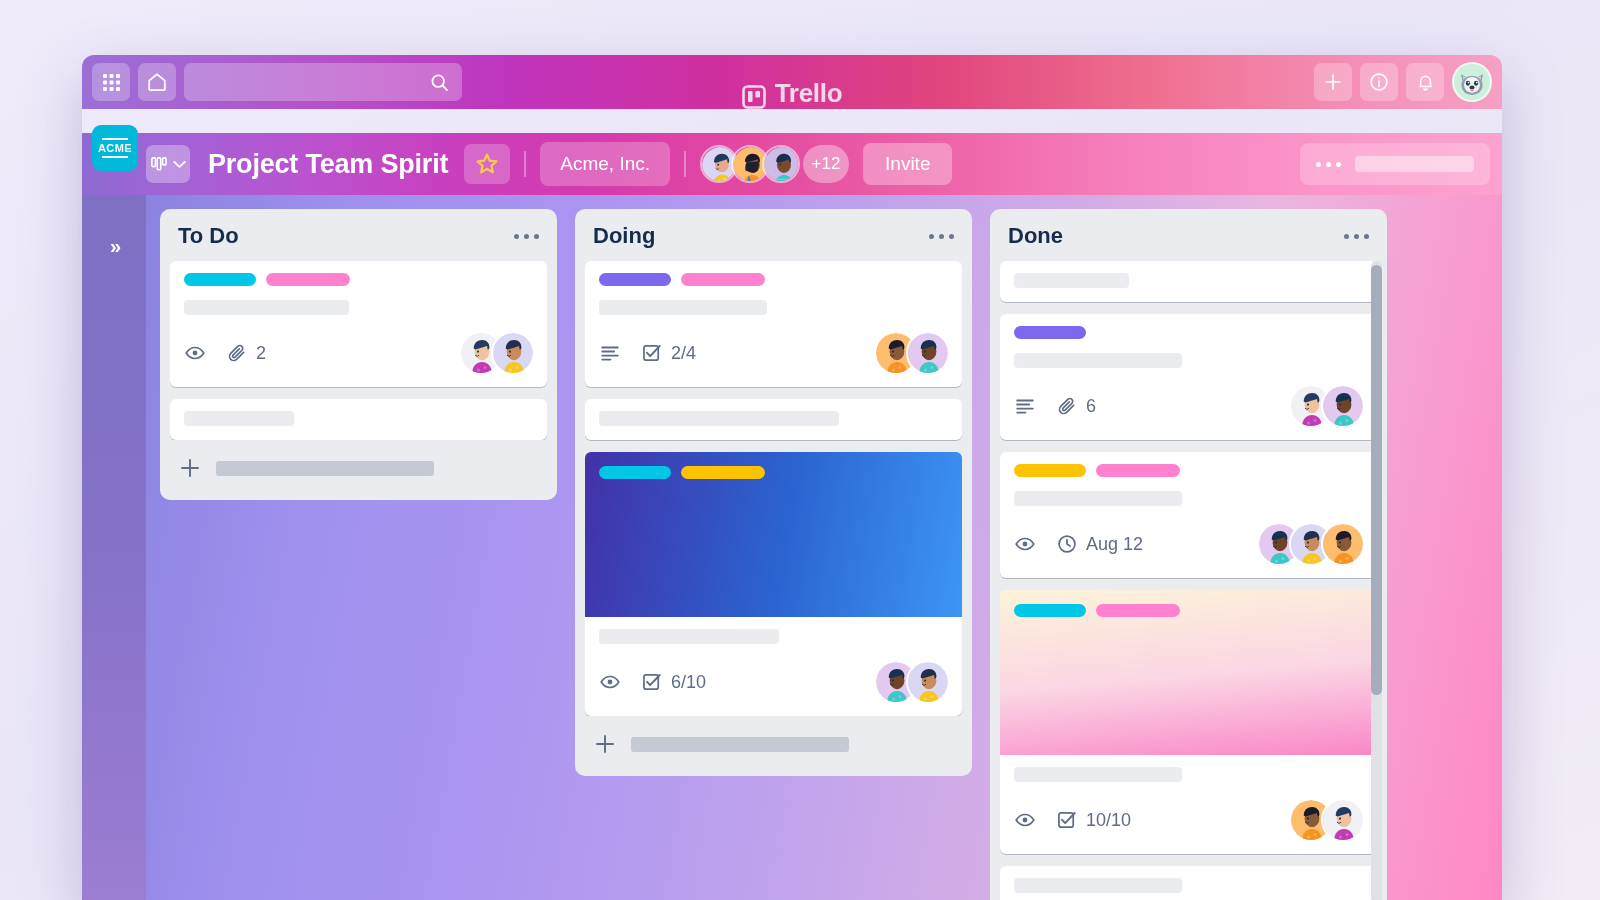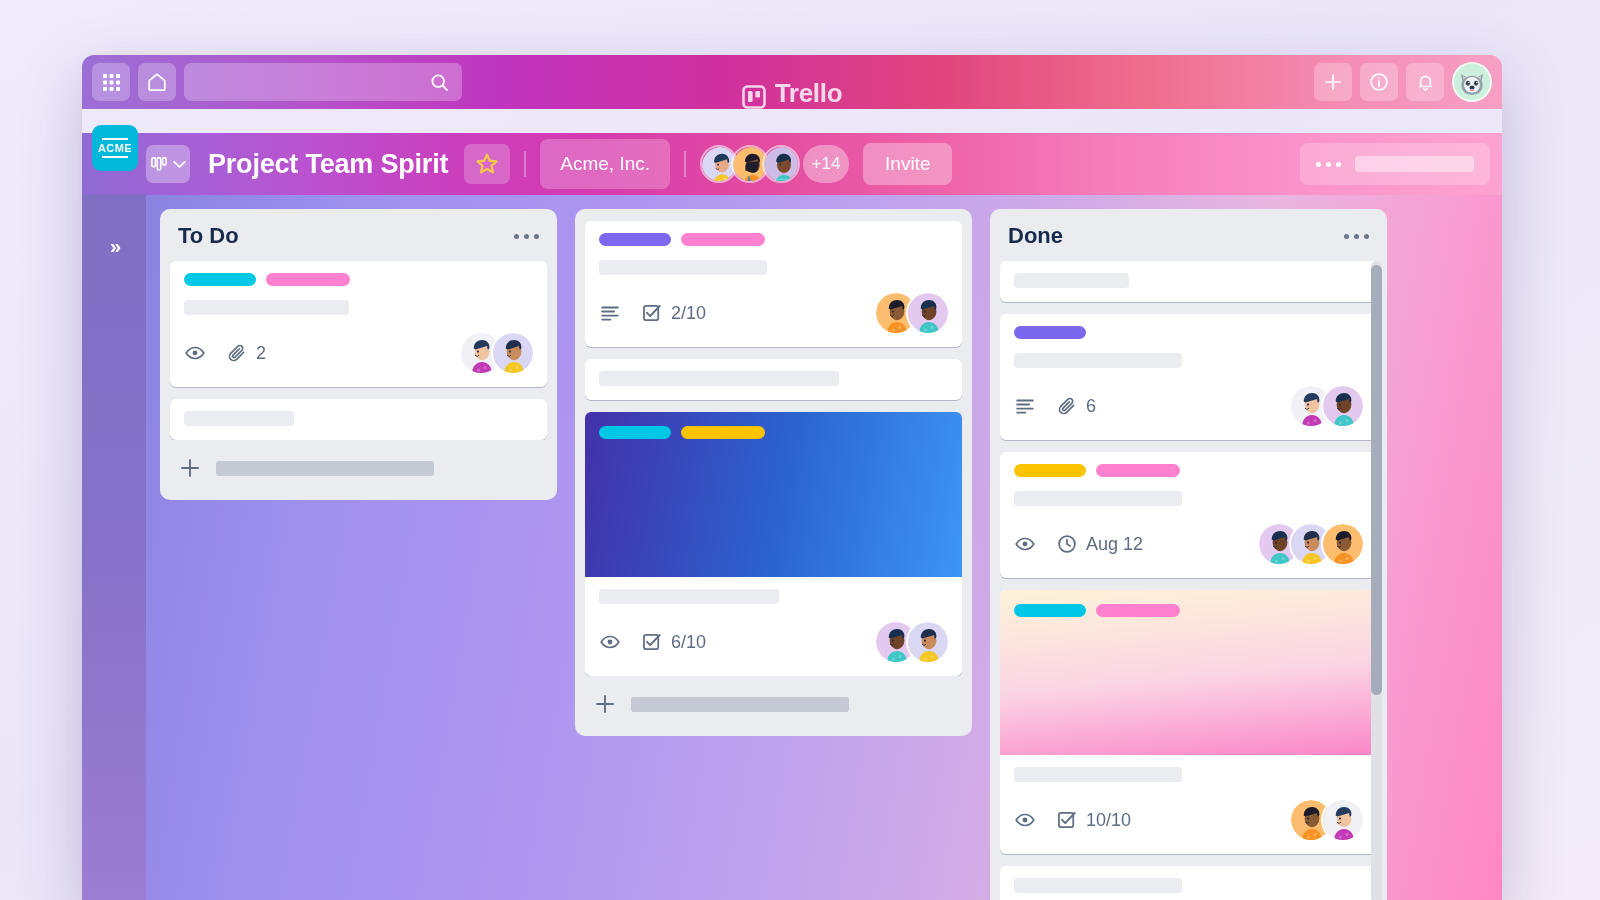--- a/index.html
+++ b/index.html
@@ -101,21 +101,21 @@
     background: rgba(255,255,255,.22);
     display: flex; align-items: center; justify-content: center;
     flex: none;
   }
   .divider {
     width: 2px; height: 26px;
     background: rgba(255,255,255,.34);
     margin: 0 14px; flex: none;
   }
   .bb-pill {
-    height: 50px; border-radius: 8px;
+    height: 44px; border-radius: 8px;
     background: rgba(255,255,255,.24);
     display: flex; align-items: center;
     padding: 0 20px;
     color: #fff; font-size: 19px;
     white-space: nowrap;
   }
   .members { display: flex; align-items: center; }
   .member {
     width: 38px; height: 38px; border-radius: 50%;
     margin-right: -7px;
@@ -426,21 +426,21 @@
           <svg width="38" height="38" viewBox="0 0 40 40">
             <circle cx="20" cy="20" r="20" fill="#cdbce8"></circle>
             <path d="M11.4 40c0-6.4 4.4-10.6 9.6-10.6S30.6 33.6 30.6 40z" fill="#3fc6c6"></path>
             <path d="M13 34h16" stroke="#63d9d9" stroke-width="1.4" fill="none"></path>
             <path d="M12.6 37h17" stroke="#63d9d9" stroke-width="1.4" fill="none"></path>
             <ellipse cx="21" cy="18.6" rx="7.4" ry="8.8" fill="#7b4a2c"></ellipse>
             <path d="M12.8 15.2c.4-5.6 4.4-8.2 8.6-8 4.4.2 7.2 3.4 7 7.6-.1 1.4-1 2.2-1.7 1.6l-.4-3.2-11.6 3.6z" fill="#19304d"></path>
             <circle cx="17" cy="18.6" r="1" fill="#2b2b3d"></circle>
           </svg>
         </div>
-        <div class="plus12">+14</div>
+        <div class="plus12">+12</div>
       </div>
 
       <div class="invite">Invite</div>
 
       <div class="bb-right">
         <span class="dots-white">
             <i></i>
             <i></i>
             <i></i>
           </span>
@@ -531,20 +531,28 @@
             <div class="addcard">
       <span>
                 <svg width="24" height="24" viewBox="0 0 24 24" stroke="#5e6c84" stroke-width="1.9" stroke-linecap="round">
                   <path d="M12 4v16M4 12h16"></path>
                 </svg>
               </span>
       <span class="bar"></span>
     </div>
           </div>
           <div class="list">
+            <div class="list-head">
+      <span class="list-title">Doing</span>
+      <span class="dots-gray">
+                <i></i>
+                <i></i>
+                <i></i>
+              </span>
+    </div>
             <div class="cards">
               <div class="card">
 
         <div class="card-pad">
           <div class="labels">
                     <span class="label" style="background:#7b68ee"></span>
                     <span class="label w2" style="background:#ff80ce"></span>
                   </div>
           <div class="ph" style="width:168px"></div>
           <div class="meta">
@@ -561,21 +569,21 @@
                       </span>
 
       </span>
                     <span class="meta-item">
         <span>
                         <svg width="22" height="22" viewBox="0 0 24 24">
                           <rect x="3.2" y="4.2" width="15.6" height="15.6" rx="2.4" fill="none" stroke="#5e6c84" stroke-width="1.9"></rect>
                           <path d="M6.6 11.8 10 15.4 20.4 4.4" fill="none" stroke="#5e6c84" stroke-width="2.1" stroke-linecap="round" stroke-linejoin="round"></path>
                         </svg>
                       </span>
-        <span>2/10</span>
+        <span>2/4</span>
       </span>
                     <span class="spacer"></span>
          <span class="card-members">
                       <span class="cm">
                         <svg width="40" height="40" viewBox="0 0 40 40">
     <circle cx="20" cy="20" r="20" fill="#fcbe6e"></circle>
     <path d="M11.2 40c0-6.6 4.4-11 9.8-11s9.8 4.4 9.8 11z" fill="#f79322"></path>
     <circle cx="24" cy="34.5" r="1.5" fill="#ffffff" opacity=".26"></circle>
     <circle cx="17.5" cy="37" r="1.5" fill="#ffffff" opacity=".26"></circle>
     <ellipse cx="21" cy="18.4" rx="7.4" ry="8.8" fill="#8a5a35"></ellipse>

